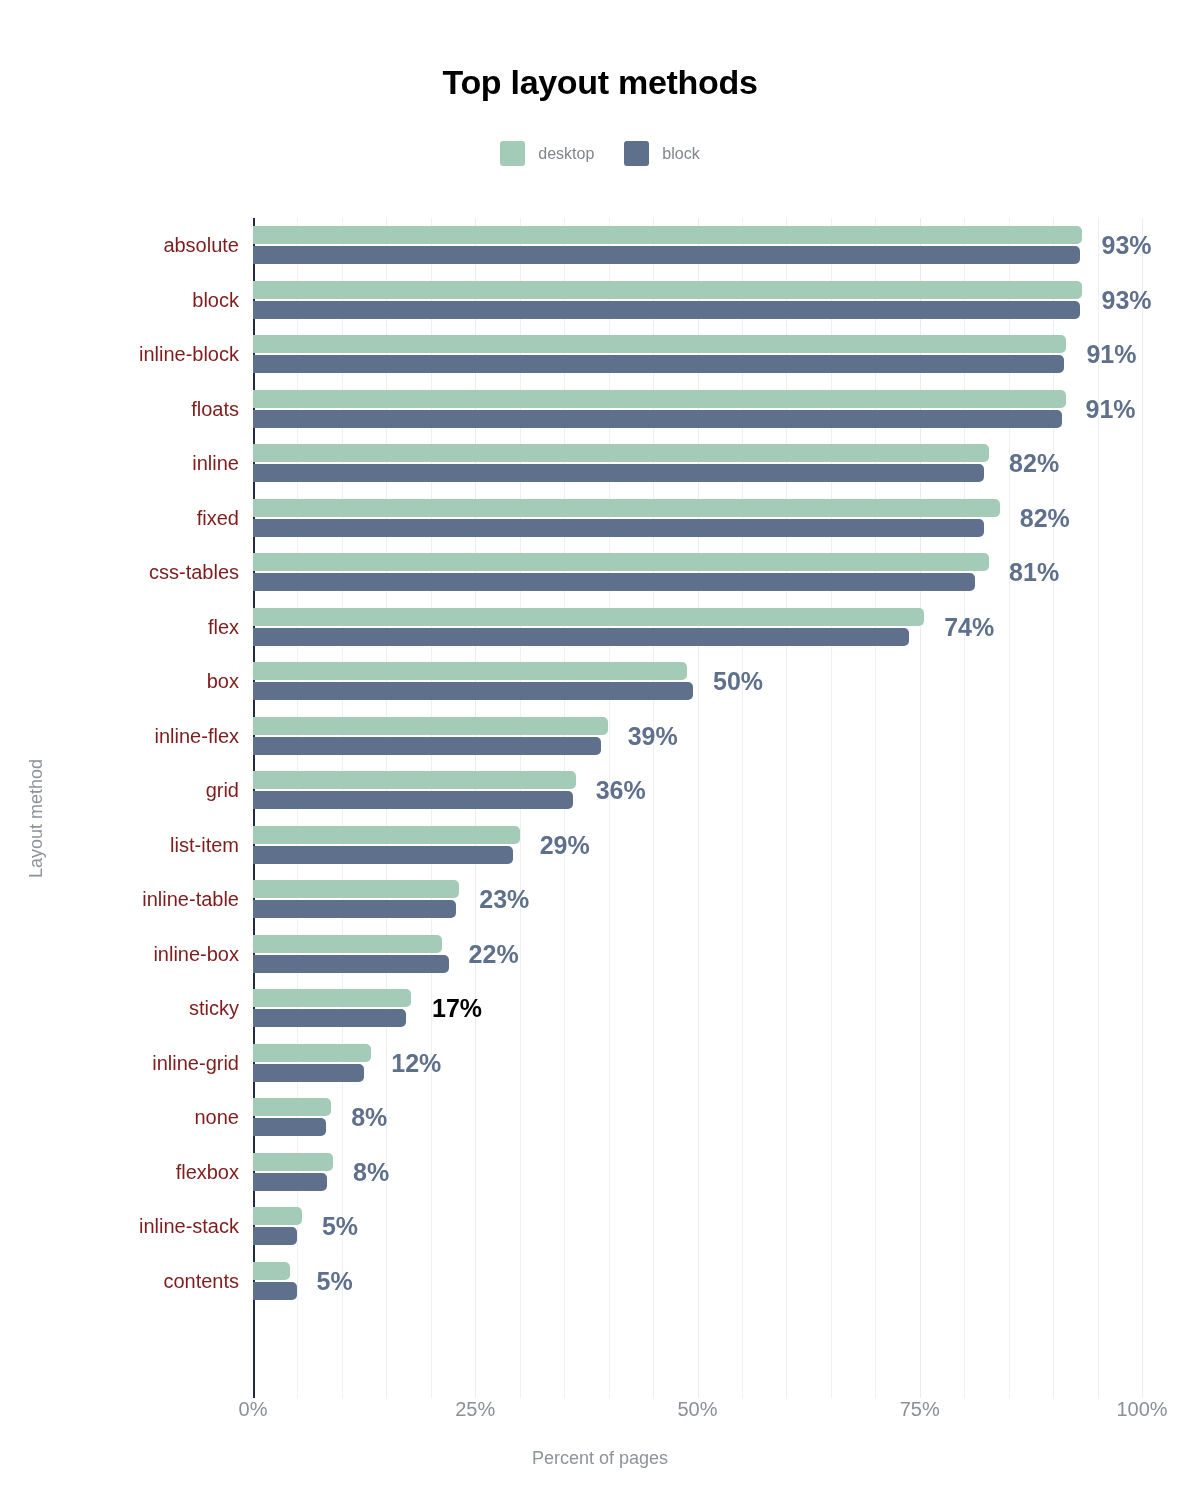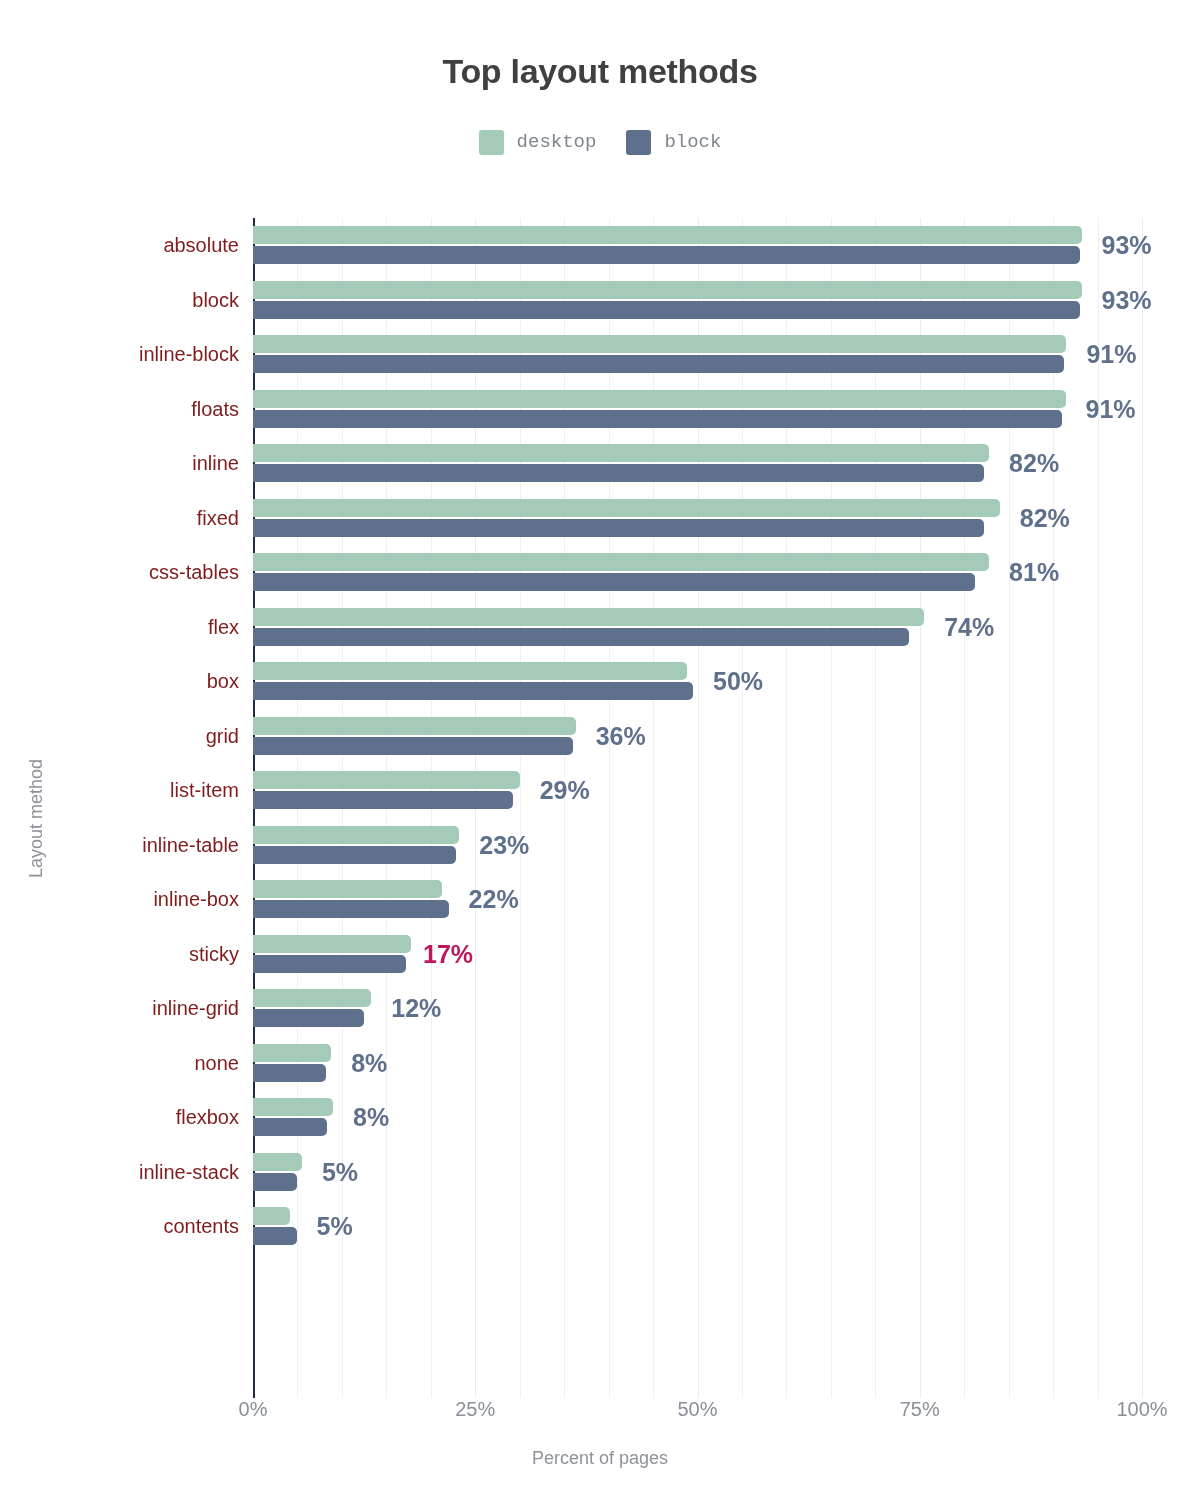--- a/index.html
+++ b/index.html
@@ -17,23 +17,23 @@
   }
 
   
   .chart-header {
     text-align: center;
     padding-top: 48px;
   }
   .chart-title {
     font-size: 34px;
     font-weight: bold;
-    color: #404040;
+    color: #000000;
     letter-spacing: -0.3px;
-    margin: 4px;
+    margin: 15px;
     line-height: 1.12;
   }
   .chart-subtitle {
     font-size: 21px;
     font-weight: normal;
     color: #8a8f98;
     margin: 12px 0 0 0;
     line-height: 1.2;
   }
 
@@ -50,24 +50,23 @@
     align-items: center;
     gap: 13px;
   }
   .legend-swatch {
     width: 25px;
     height: 25px;
     border-radius: 3px;
     display: block;
   }
   .legend-label {
-    font-size: 19px;
+    font-size: 16px;
     color: #80858e;
     line-height: 1;
-    font-family: Liberation Mono, monospace;
   }
 
   
   .plot-wrap {
     position: absolute;
     left: 0;
     top: 218px;
     width: 1200px;
     height: 1180px;
   }
@@ -297,20 +296,28 @@
         </div>
         <div class="row">
           <div class="row-label">box</div>
           <div class="bars">
             <div class="bar desktop" style="width: 433.832px; background: rgb(163, 203, 184);"></div>
             <div class="bar mobile" style="width: 440.055px; background: rgb(95, 112, 140);"></div>
           </div>
           <div class="row-value" style="left: 460.055px; color: rgb(95, 112, 140);">50%</div>
         </div>
         <div class="row">
+          <div class="row-label">inline-flex</div>
+          <div class="bars">
+            <div class="bar desktop" style="width: 354.711px; background: rgb(163, 203, 184);"></div>
+            <div class="bar mobile" style="width: 348.488px; background: rgb(95, 112, 140);"></div>
+          </div>
+          <div class="row-value" style="left: 374.711px; color: rgb(95, 112, 140);">39%</div>
+        </div>
+        <div class="row">
           <div class="row-label">grid</div>
           <div class="bars">
             <div class="bar desktop" style="width: 322.707px; background: rgb(163, 203, 184);"></div>
             <div class="bar mobile" style="width: 320.04px; background: rgb(95, 112, 140);"></div>
           </div>
           <div class="row-value" style="left: 342.707px; color: rgb(95, 112, 140);">36%</div>
         </div>
         <div class="row">
           <div class="row-label">list-item</div>
           <div class="bars">
@@ -334,21 +341,21 @@
             <div class="bar mobile" style="width: 195.58px; background: rgb(95, 112, 140);"></div>
           </div>
           <div class="row-value" style="left: 215.58px; color: rgb(95, 112, 140);">22%</div>
         </div>
         <div class="row">
           <div class="row-label">sticky</div>
           <div class="bars">
             <div class="bar desktop" style="width: 158.242px; background: rgb(163, 203, 184);"></div>
             <div class="bar mobile" style="width: 152.908px; background: rgb(95, 112, 140);"></div>
           </div>
-          <div class="row-value" style="left: 170px; color: #be185d;">17%</div>
+          <div class="row-value" style="left: 179px; color: #000000;">17%</div>
         </div>
         <div class="row">
           <div class="row-label">inline-grid</div>
           <div class="bars">
             <div class="bar desktop" style="width: 118.237px; background: rgb(163, 203, 184);"></div>
             <div class="bar mobile" style="width: 111.125px; background: rgb(95, 112, 140);"></div>
           </div>
           <div class="row-value" style="left: 138.237px; color: rgb(95, 112, 140);">12%</div>
         </div>
         <div class="row">

